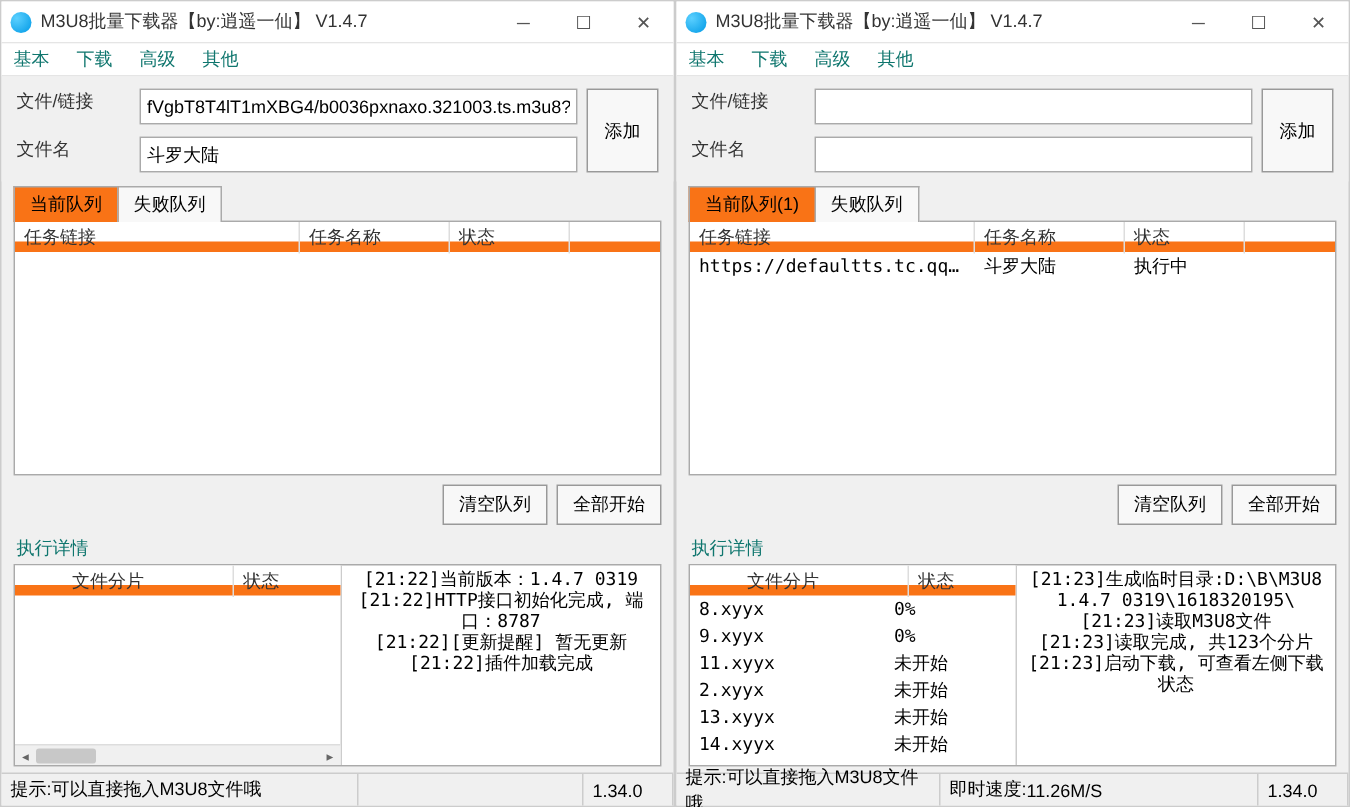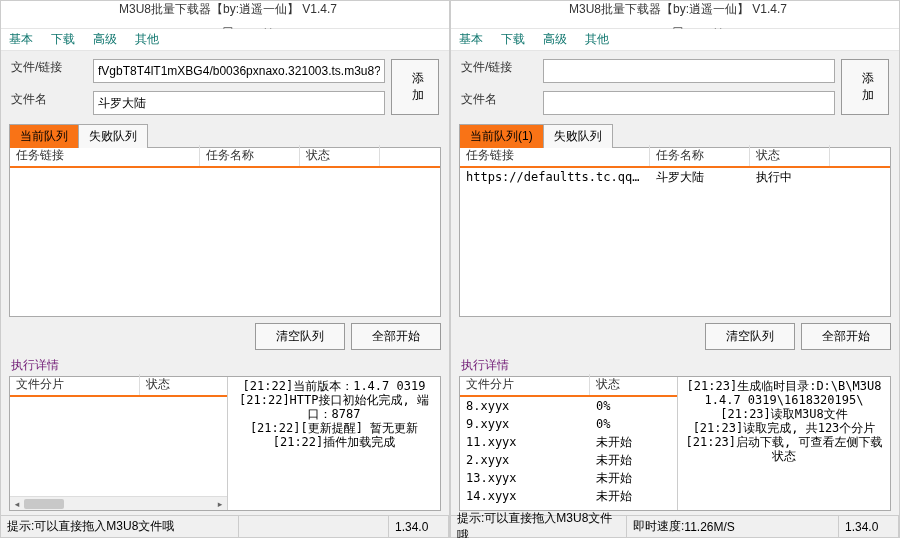--- a/index.html
+++ b/index.html
@@ -20,21 +20,20 @@
   flex-direction: column;
   background: #f0f0f0;
 }
 .titlebar {
   height: 28px;
   background: #fff;
   display: flex;
   align-items: center;
   padding-left: 6px;
   border-bottom: 1px solid #e5e5e5;
-  flex-direction: column;
 }
 .titlebar .app-icon {
   width: 14px; height: 14px;
   border-radius: 50%;
   background: radial-gradient(circle at 30% 30%, #5bd0ff, #0099e5);
   margin-right: 6px;
 }
 .titlebar .title { flex: 1; font-size: 12px; color: #333; }
 .win-btns { display: flex; }
 .win-btn {
@@ -67,21 +66,21 @@
   border: 1px solid #aaa;
   background: #fff;
   padding: 0 4px;
   font-size: 12px;
   font-family: inherit;
   outline: none;
 }
 .btn {
   border: 1px solid #999;
   background: #f8f8f8;
-  padding: 4px 20px;
+  padding: 4px 10px;
   font-size: 12px;
   font-family: inherit;
   cursor: pointer;
 }
 .add-btn {
   width: 48px;
   height: 56px;
 }
 .tabbar {
   display: flex;
@@ -101,24 +100,24 @@
 .panel {
   margin: 0 8px;
   border: 1px solid #aaa;
   background: #fff;
   display: flex;
   flex-direction: column;
 }
 .queue-panel { height: 172px; }
 .table-head {
   display: flex;
-  border-bottom: 2px solid #f97316;
+  border-bottom: 7px solid #f97316;
   background: #fff;
   height: 20px;
-  align-items: flex-end;
+  align-items: flex-start;
 }
 .th {
   border-right: 1px solid #ddd;
   padding: 2px 6px;
   font-size: 12px;
   color: #333;
   overflow: hidden;
   white-space: nowrap;
 }
 .table-body {
@@ -141,36 +140,36 @@
 .w2 .col-name { width: 100px; }
 .w2 .col-stat { width: 80px; }
 .queue-actions {
   display: flex;
   justify-content: flex-end;
   gap: 6px;
   padding: 6px 8px 4px 0;
 }
 .section-title {
   padding: 3px 10px 2px 10px;
-  color: #701a75;
+  color: #0f766e;
 }
 .detail-panel {
   margin: 0 8px 4px 8px;
   border: 1px solid #aaa;
   background: #fff;
   height: 136px;
   display: flex;
 }
 .detail-left {
   width: 218px;
   border-right: 1px solid #ccc;
   display: flex;
   flex-direction: column;
 }
-.detail-left .table-head .th:first-child { width: 130px; }
+.detail-left .table-head .th:first-child { width: 130px; margin-left: 32px; }
 .detail-left .table-head .th:last-child { width: 80px; border-right: none; }
 .detail-left .table-body { overflow-y: auto; }
 .detail-left .td:first-child { width: 130px; }
 .detail-left .td:last-child { width: 80px; }
 .log-area {
   flex: 1;
   padding: 2px 4px;
   font-family: "SimSun", monospace;
   font-size: 12px;
   line-height: 14px;

